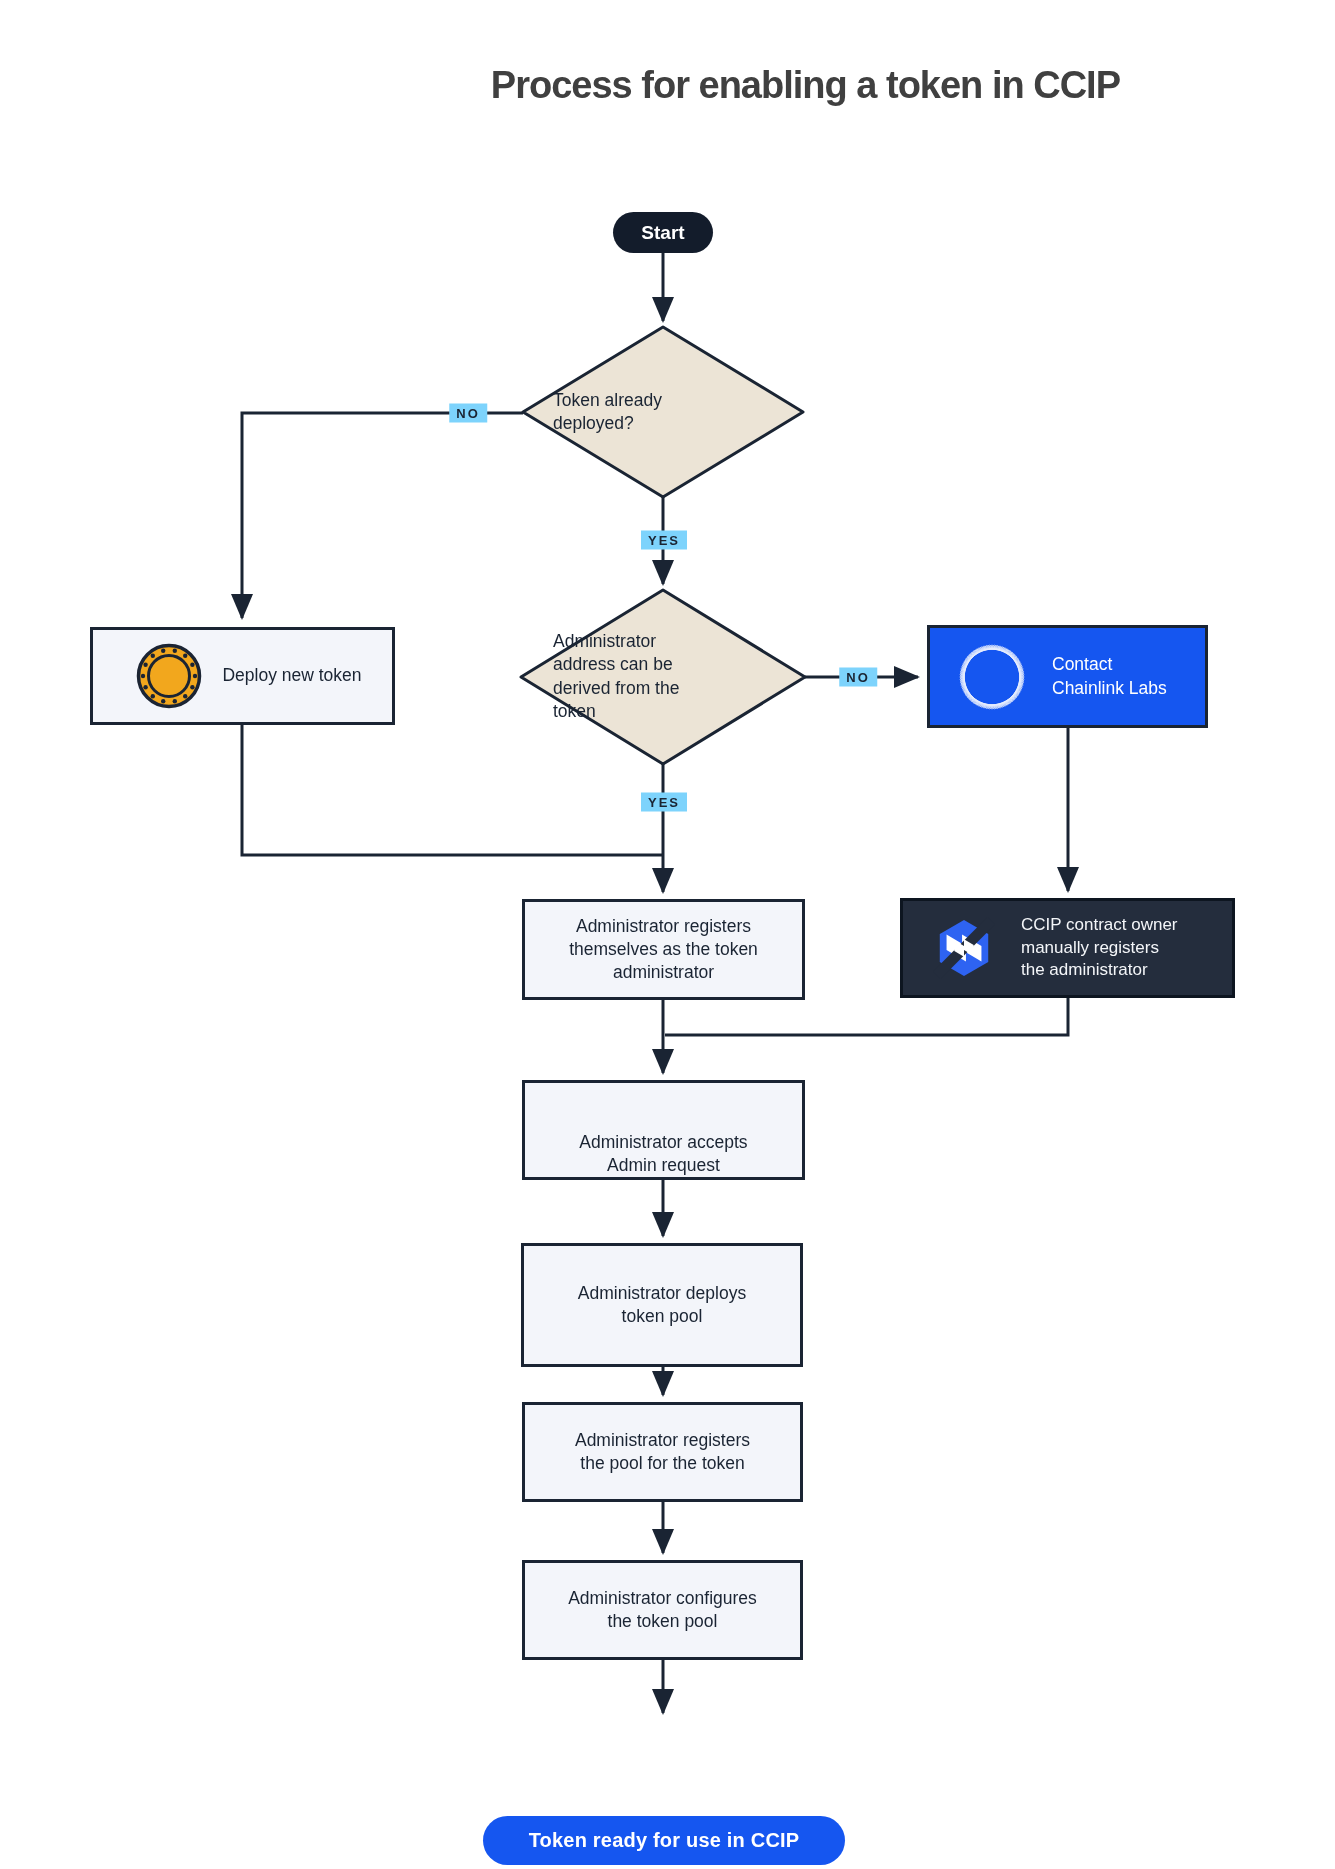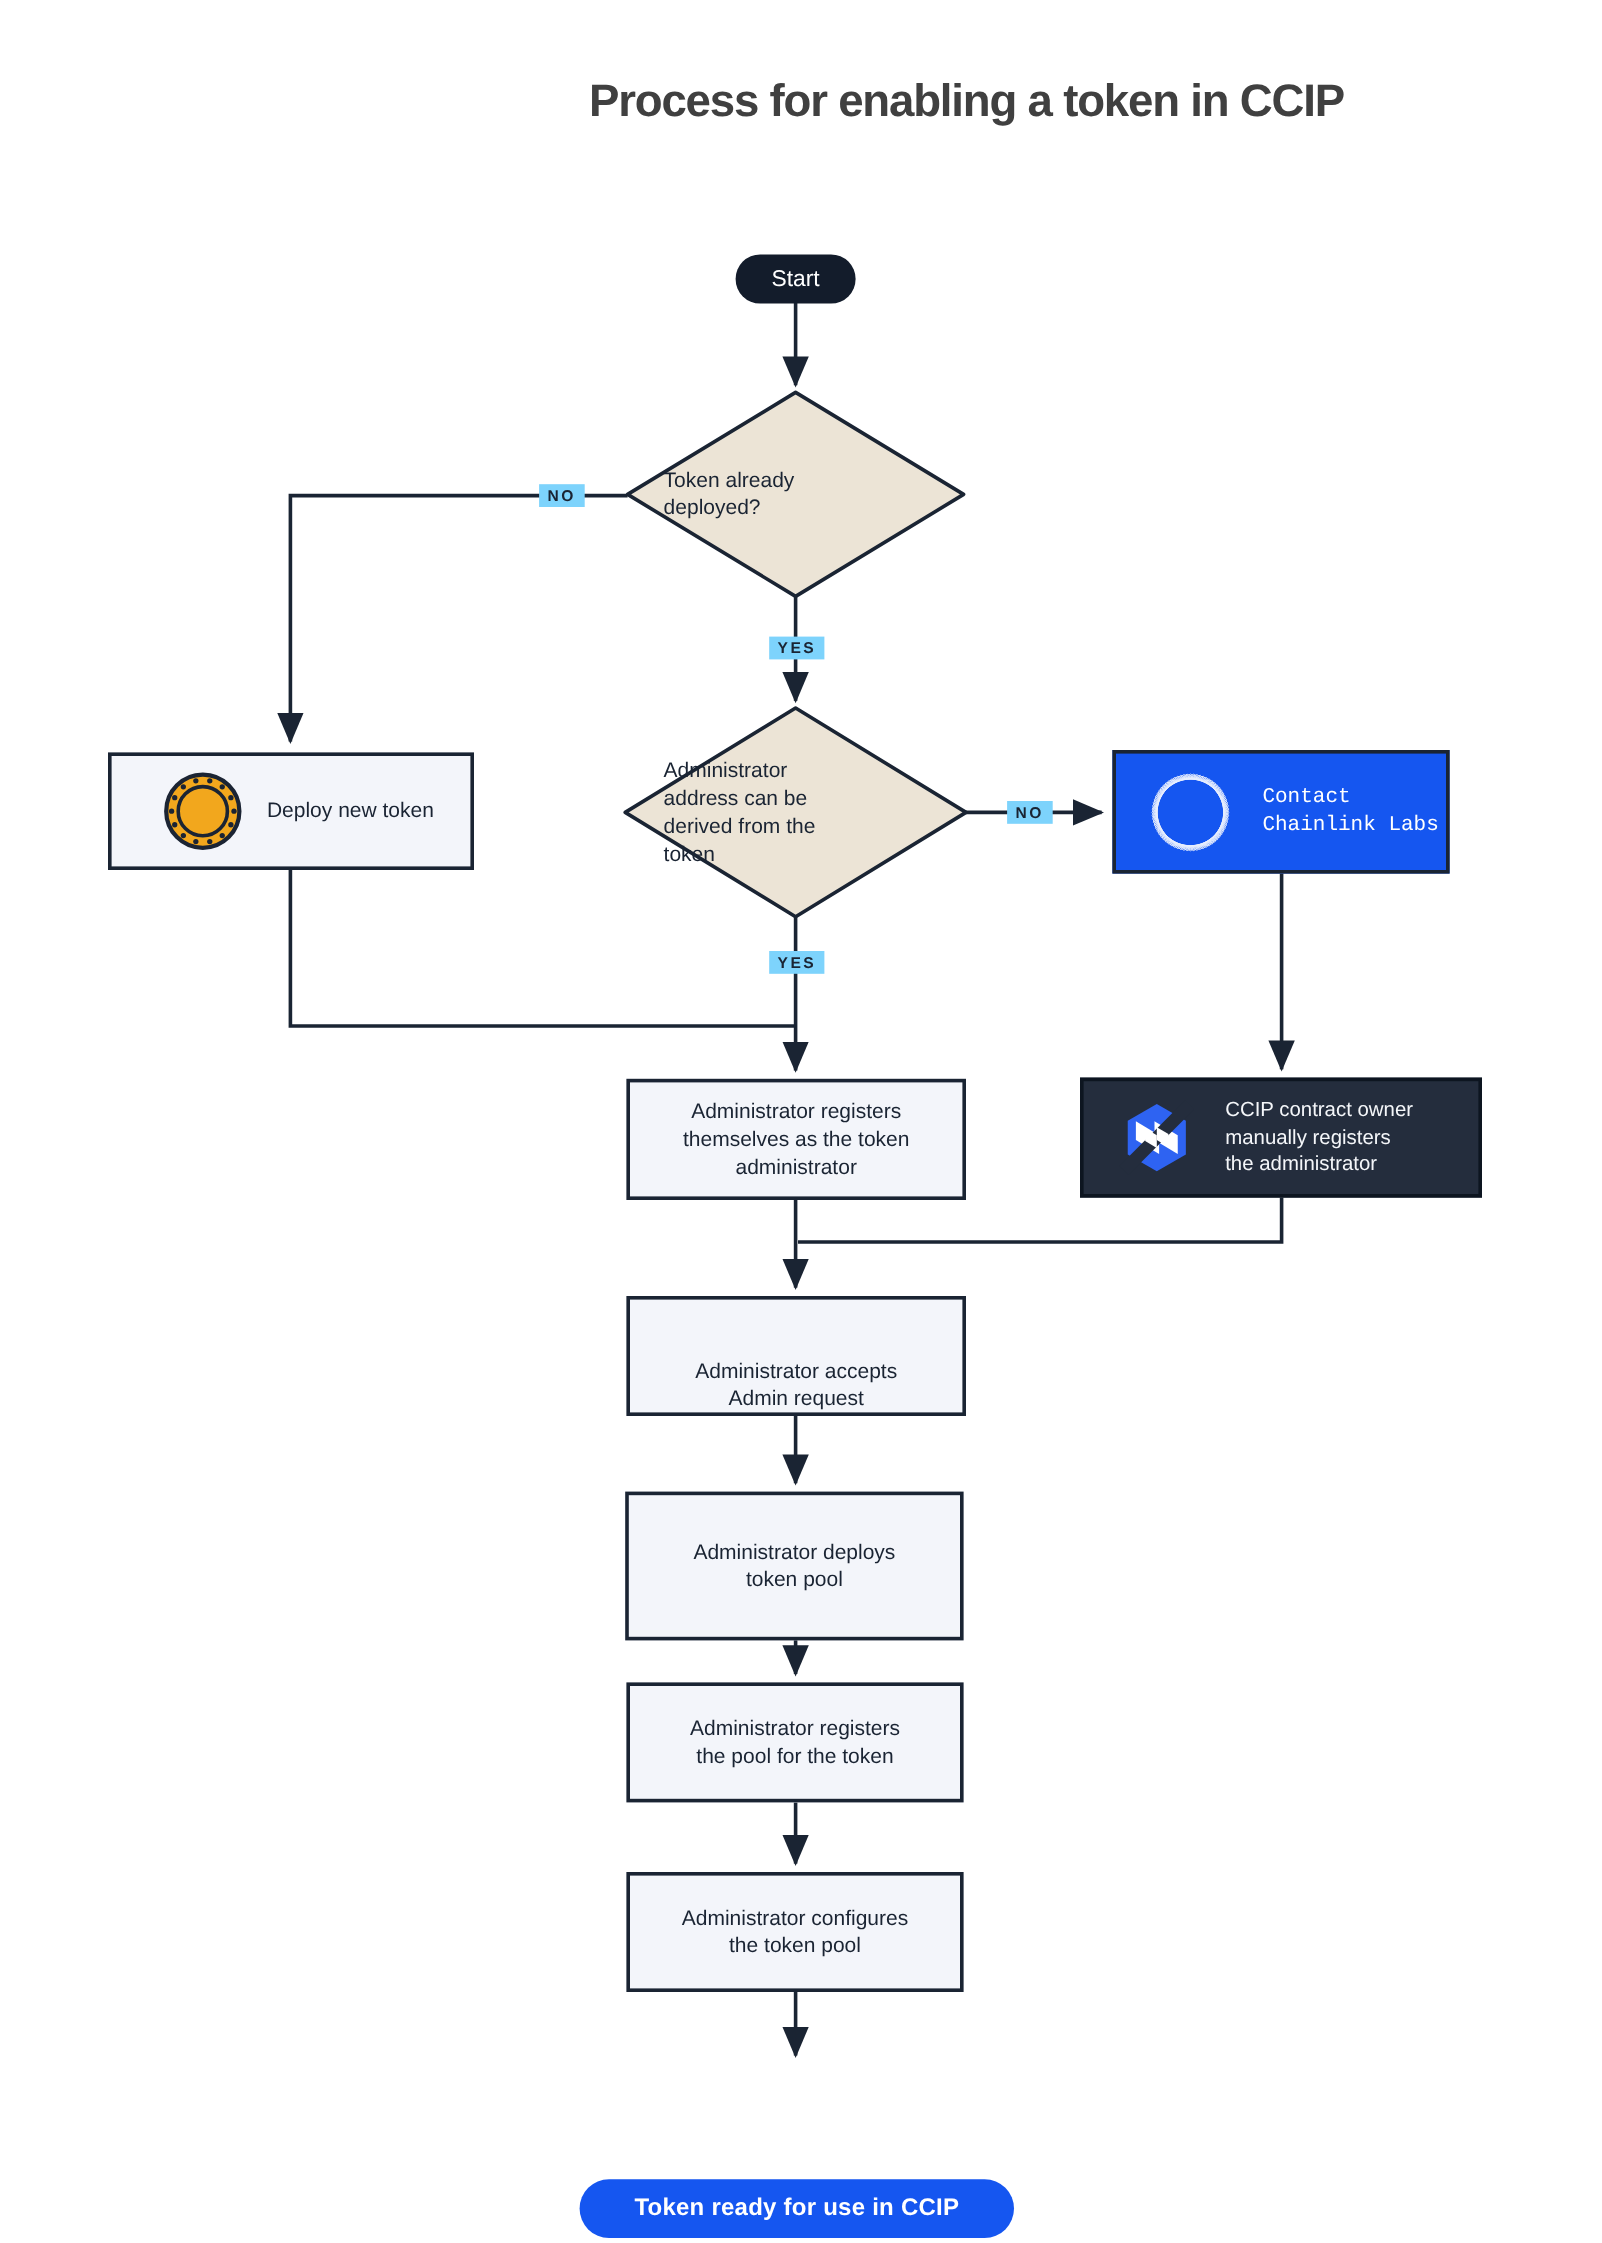--- a/index.html
+++ b/index.html
@@ -6,40 +6,40 @@
   body{font-family:"Liberation Sans", sans-serif;}
   #canvas{position:relative;width:1335px;height:1869px;background:#ffffff;overflow:hidden;}
   #wires{position:absolute;left:0;top:0;width:1335px;height:1869px;}
 
   .title{position:absolute;left:0;top:64px;width:1120px;text-align:right;
          font-size:38px;font-weight:700;color:#404040;letter-spacing:-1px;}
 
   .pill{position:absolute;display:flex;align-items:center;justify-content:center;
         color:#ffffff;box-sizing:border-box;}
   .pill.start{left:613px;top:212px;width:100px;height:41px;border-radius:21px;
-        background:#131c2b;font-size:19px;font-weight:400;}
+        background:#131c2b;font-size:19px;font-weight:700;}
   .pill.ready{left:483px;top:1816px;width:362px;height:49px;border-radius:25px;
         background:#1556f0;font-size:20px;font-weight:700;letter-spacing:0.2px;}
 
   .box{position:absolute;box-sizing:border-box;border:3px solid #1a2433;background:#f3f5fa;
        display:flex;align-items:center;justify-content:center;}
   .box .lbl{font-size:17.5px;line-height:1.32;color:#1a2433;text-align:center;white-space:pre-line;}
 
   .box.deploy{left:90px;top:627px;width:305px;height:98px;justify-content:flex-start;padding-left:43px;}
   .box.deploy .lbl{flex:1;text-align:center;padding-right:10px;}
 
   .box.a{left:522px;top:899px;width:283px;height:101px;}
   .box.b{left:522px;top:1080px;width:283px;height:100px;align-items:flex-end;}
   .box.c{left:521px;top:1243px;width:282px;height:124px;}
   .box.d{left:522px;top:1402px;width:281px;height:100px;}
   .box.e{left:522px;top:1560px;width:281px;height:100px;}
 
   .box.contact{left:927px;top:625px;width:281px;height:103px;background:#1556f0;
        justify-content:flex-start;padding-left:29px;}
-  .box.contact .lbl{color:#ffffff;text-align:left;margin-left:27px;font-family:Liberation Mono, monospace;}
+  .box.contact .lbl{color:#ffffff;text-align:left;margin-left:27px;}
 
   .box.ccip{left:900px;top:898px;width:335px;height:100px;background:#242d3d;border-color:#0d1520;
        justify-content:flex-start;padding-left:30px;}
   .box.ccip .lbl{color:#f4f6f9;text-align:left;margin-left:26px;font-size:17px;}
 
   .dlabel{position:absolute;white-space:pre-line;text-align:left;font-size:17.5px;
           line-height:1.33;color:#1a2433;transform:translate(-50%,-50%);}
 
   .edge-label{position:absolute;transform:translate(-50%,-50%);background:#7dd3fc;
           padding:2px 7px;font-size:13px;font-weight:700;letter-spacing:2px;color:#1a2433;}

